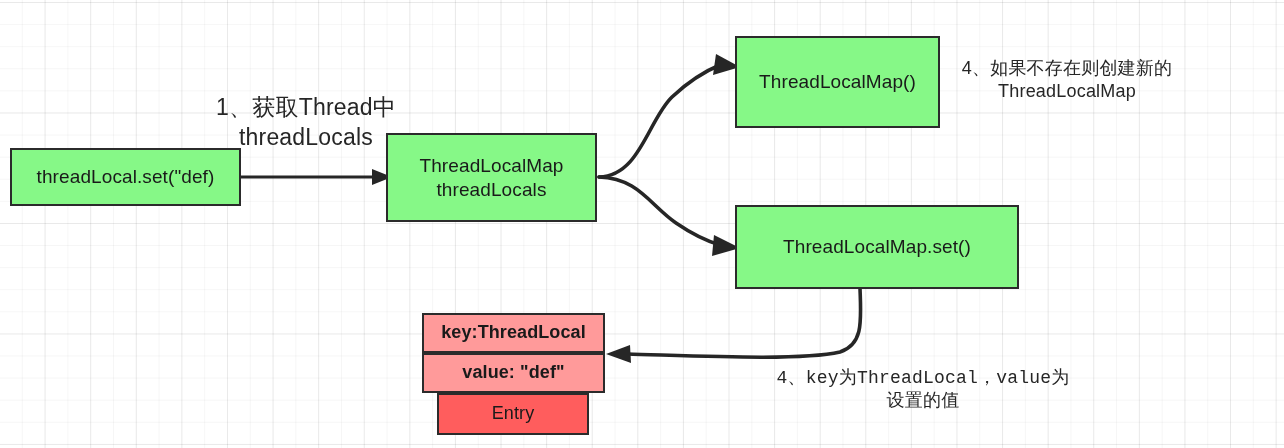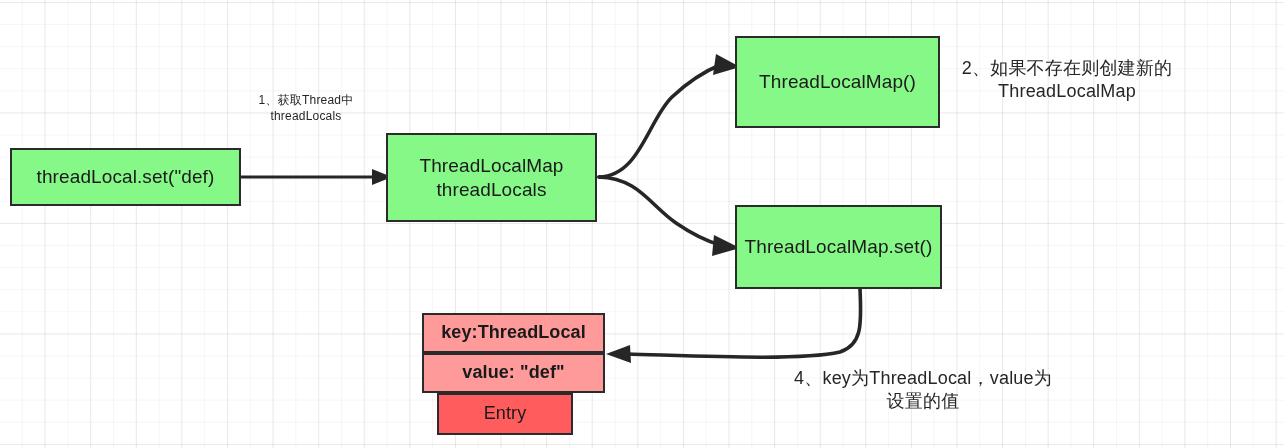--- a/index.html
+++ b/index.html
@@ -115,31 +115,31 @@
     </g>
   </svg>
 
   <div class="node green" style="left:10px; top:148px; width:231px; height:58px; font-size:19px;">threadLocal.set("def)</div>
 
   <div class="node green" style="left:386px; top:133px; width:211px; height:89px; font-size:19px;">ThreadLocalMap
 threadLocals</div>
 
   <div class="node green" style="left:735px; top:36px; width:205px; height:92px; font-size:19px;">ThreadLocalMap()</div>
 
-  <div class="node green" style="left:735px; top:205px; width:207px; height:84px; font-size:19px;">ThreadLocalMap.set()</div>
+  <div class="node green" style="left:735px; top:205px; width:284px; height:84px; font-size:19px;">ThreadLocalMap.set()</div>
 
   <div class="node pink" style="left:422px; top:313px; width:183px; height:40px; font-size:18px;">key:ThreadLocal</div>
 
   <div class="node pink" style="left:422px; top:353px; width:183px; height:40px; font-size:18px;">value: "def"</div>
 
-  <div class="node red" style="left:437px; top:393px; width:136px; height:42px; font-size:18px;">Entry</div>
+  <div class="node red" style="left:437px; top:393px; width:152px; height:42px; font-size:18px;">Entry</div>
 
-  <div class="label" style="left:216px; top:93px; width:180px; font-size:12px;">1、获取Thread中
+  <div class="label" style="left:216px; top:93px; width:180px; font-size:23px;">1、获取Thread中
 threadLocals</div>
 
-  <div class="label" style="left:944px; top:57px; width:246px; font-size:18px;">2、如果不存在则创建新的
+  <div class="label" style="left:944px; top:57px; width:246px; font-size:18px;">4、如果不存在则创建新的
 ThreadLocalMap</div>
 
 
-  <div class="label" style="left:768px; top:367px; width:310px; font-size:18px;">4、key为ThreadLocal，value为
+  <div class="label" style="left:768px; top:367px; width:310px; font-size:18px;font-family:Liberation Mono, monospace;">4、key为ThreadLocal，value为
 设置的值</div>
 
 </div>
 
 </body></html>

